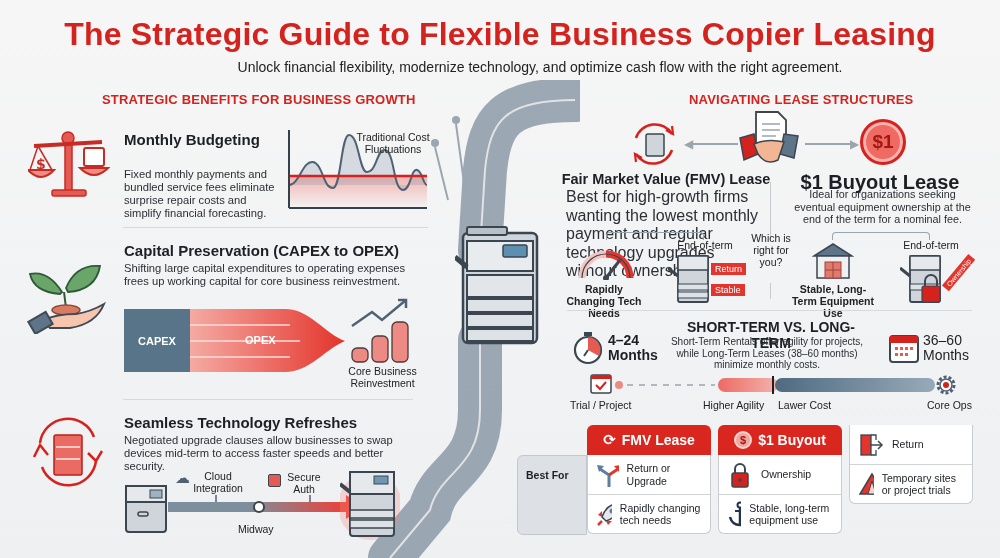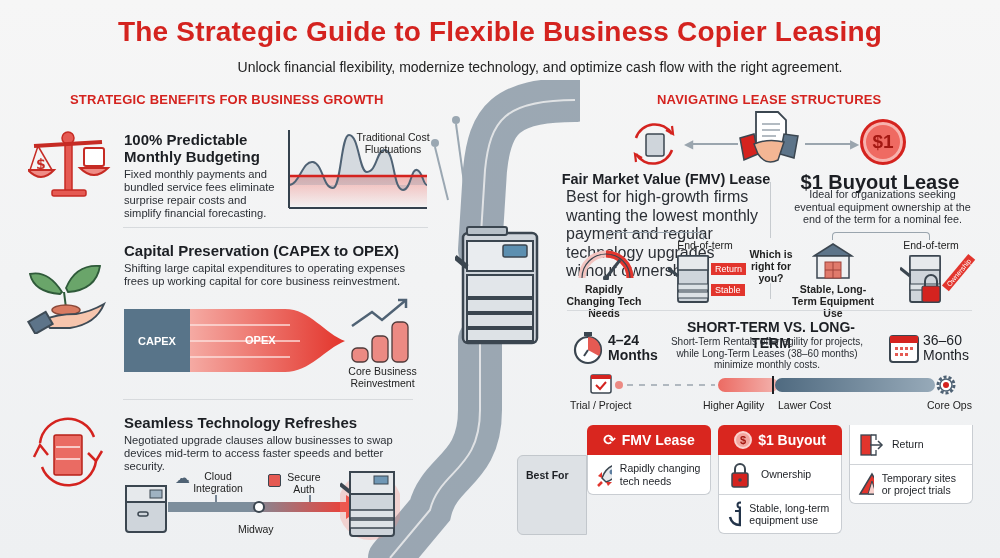--- a/index.html
+++ b/index.html
@@ -6,28 +6,28 @@
   html, body { width: 1000px; height: 558px; overflow: hidden; }
   body {
     font-family: "Liberation Sans", "DejaVu Sans", sans-serif;
     background: linear-gradient(180deg, #f6f6f6 0%, #eef0f2 100%);
     color: #1c1f24;
     position: relative;
   }
   .abs { position: absolute; }
   .title {
     left: 0; top: 16px; width: 1000px; text-align: center;
-    font-size: 28px; font-weight: 700; color: #d4231f; letter-spacing: 0.2px;
+    font-size: 32px; font-weight: 700; color: #d4231f; letter-spacing: 0.2px;
   }
   .subtitle {
     left: 0; top: 59px; width: 1000px; text-align: center;
     font-size: 14px; color: #222; padding-left: 80px;
   }
   .section-h {
-    font-size: 13px; font-weight: 700; color: #d4231f; letter-spacing: 0.2px;
+    font-size: 13px; font-weight: 700; color: #d4231f; letter-spacing: 0.2px; margin-left: 32px;
   }
   .h3 { font-size: 15px; font-weight: 700; color: #1c1f24; line-height: 1.12; }
   .p { font-size: 11.2px; color: #2b2f35; line-height: 1.16; }
   .small { font-size: 10.5px; color: #222; line-height: 1.15; text-align: center; }
   .divider { height: 1px; background: #d7dadd; }
   .box-lbl { color: #fff; font-size: 11px; font-weight: 700; }
 
   
   .tbl-head {
     background: #d9261f; color: #fff; border-radius: 6px 6px 0 0;
@@ -79,21 +79,20 @@
   <line x1="6" y1="18" x2="74" y2="14" stroke="#c62b24" stroke-width="4"></line>
   <line x1="10" y1="18" x2="2" y2="42" stroke="#c62b24" stroke-width="1.5"></line>
   <line x1="10" y1="18" x2="24" y2="42" stroke="#c62b24" stroke-width="1.5"></line>
   <path d="M0 42 Q13 56 26 42 Z" fill="#ef8c86" stroke="#c62b24" stroke-width="2"></path>
   <text x="8" y="41" font-size="14" font-weight="700" fill="#c62b24" font-family="DejaVu Sans, sans-serif">$</text>
   <rect x="56" y="20" width="20" height="18" rx="2" fill="#fff" stroke="#c62b24" stroke-width="2"></rect>
   <path d="M52 40 Q66 54 80 40 Z" fill="#ef8c86" stroke="#c62b24" stroke-width="2"></path>
   <rect x="24" y="62" width="34" height="6" rx="2" fill="#e55a53" stroke="#c62b24" stroke-width="1.5"></rect>
 </svg>
 <div class="abs h3" style="left:124px;top:132px">
-  <div>100% Predictable</div>
   <div>Monthly Budgeting</div>
 </div>
 <div class="abs p" style="left:124px;top:168px;width:152px">Fixed monthly payments and bundled service fees eliminate surprise repair costs and simplify financial forecasting.</div>
 <svg class="abs" style="left:287px;top:130px" width="142" height="80">
   <defs>
       <linearGradient id="redfade" x1="0" y1="0" x2="0" y2="1">
         <stop offset="0" stop-color="#f08a85" stop-opacity="0.6"></stop>
         <stop offset="1" stop-color="#f08a85" stop-opacity="0.05"></stop>
       </linearGradient>
     </defs>
@@ -222,21 +221,21 @@
 </div>
 
 <div class="abs h3" style="left:561px;top:171px;width:210px;text-align:center;font-size:14.5px">Fair Market Value (FMV) Lease</div>
 <div class="abs p" style="left:566px;top:188px;width:200px;text-align:left;font-size:16px">Best for high-growth firms wanting the lowest monthly payment and regular technology upgrades without ownership.</div>
 
 <div class="abs h3" style="left:800px;top:171px;width:160px;text-align:center;font-size:20px">$1 Buyout Lease</div>
 <div class="abs p" style="left:790px;top:188px;width:185px;text-align:center;font-size:10.8px">Ideal for organizations seeking eventual equipment ownership at the end of the term for a nominal fee.</div>
 
 <div class="abs" style="left:770px;top:182px;width:1px;height:56px;background:#c7cbcf"></div>
 <div class="abs" style="left:770px;top:283px;width:1px;height:16px;background:#c7cbcf"></div>
-<div class="abs small" style="left:745px;top:248px;width:52px;font-weight:700">Which is right for you?</div>
+<div class="abs small" style="left:745px;top:232px;width:52px;font-weight:400">Which is right for you?</div>
 
 <div class="abs" style="left:606px;top:232px;width:98px;height:8px;border:1.5px solid #9aa5ae;border-bottom:none;border-radius:4px 4px 0 0"></div>
 <div class="abs" style="left:832px;top:232px;width:98px;height:8px;border:1.5px solid #9aa5ae;border-bottom:none;border-radius:4px 4px 0 0"></div>
 
 <svg class="abs" style="left:578px;top:246px" width="56" height="34">
   <path d="M4 32 A24 24 0 0 1 52 32" fill="none" stroke="#f3c4c0" stroke-width="7"></path>
   <path d="M28 8 A24 24 0 0 1 52 32" fill="none" stroke="#e2352d" stroke-width="7"></path>
   <path d="M4 32 A24 24 0 0 1 52 32" fill="none" stroke="#3b4650" stroke-width="1.2"></path>
   <line x1="28" y1="32" x2="42" y2="14" stroke="#3b4650" stroke-width="3"></line>
   <circle cx="28" cy="32" r="3" fill="#3b4650"></circle>
@@ -342,20 +341,29 @@
   <div>Best For</div>
 </div>
 
 <div class="abs" style="left:587px;top:425px;width:124px">
   <div class="tbl-head">
     <span style="font-size:15px">⟳</span>
     <span>FMV Lease</span>
   </div>
   <div class="tbl-col">
     <div class="tbl-cell">
+      <svg width="26" height="24">
+        <path d="M13 24 L13 12 L4 6" fill="none" stroke="#5d7ea0" stroke-width="3"></path>
+        <path d="M13 12 L22 6" fill="none" stroke="#e2352d" stroke-width="3"></path>
+        <polygon points="1,2 8,3 3,9" fill="#5d7ea0"></polygon>
+          <polygon points="25,2 18,3 23,9" fill="#e2352d"></polygon>
+      </svg>
+      <span>Return or Upgrade</span>
+    </div>
+    <div class="tbl-cell">
       <svg width="26" height="26">
         <path d="M22 2 Q10 4 6 16 L10 20 Q22 16 24 4 Z" fill="#e6e9ec" stroke="#3b4650" stroke-width="1.5"></path>
         <circle cx="16" cy="10" r="2.5" fill="#5d7ea0"></circle>
         <path d="M6 16 L2 14 L6 10 Z M10 20 L12 24 L16 20 Z" fill="#e2352d"></path>
         <path d="M6 20 L2 24" stroke="#e2352d" stroke-width="2.5"></path>
       </svg>
       <span>Rapidly changing tech needs</span>
     </div>
   </div>
 </div>

